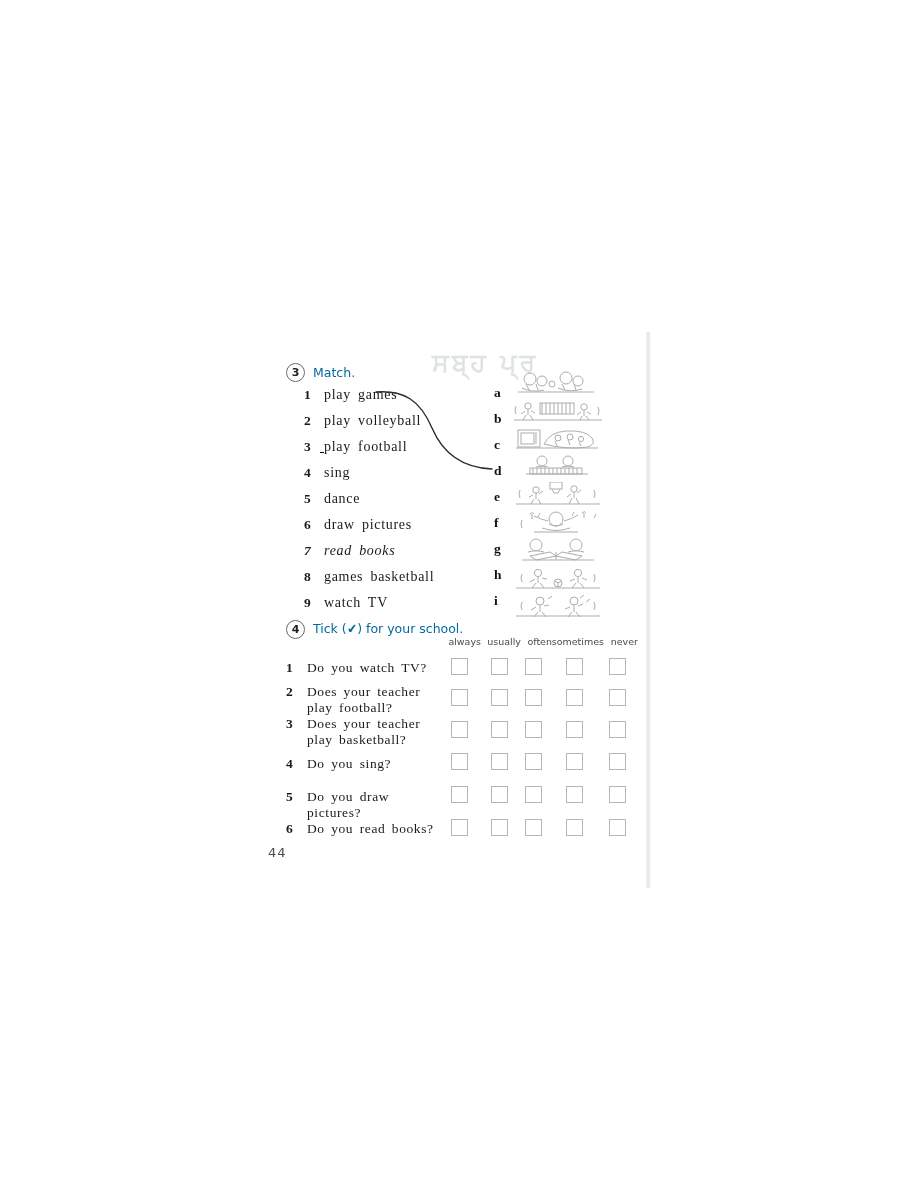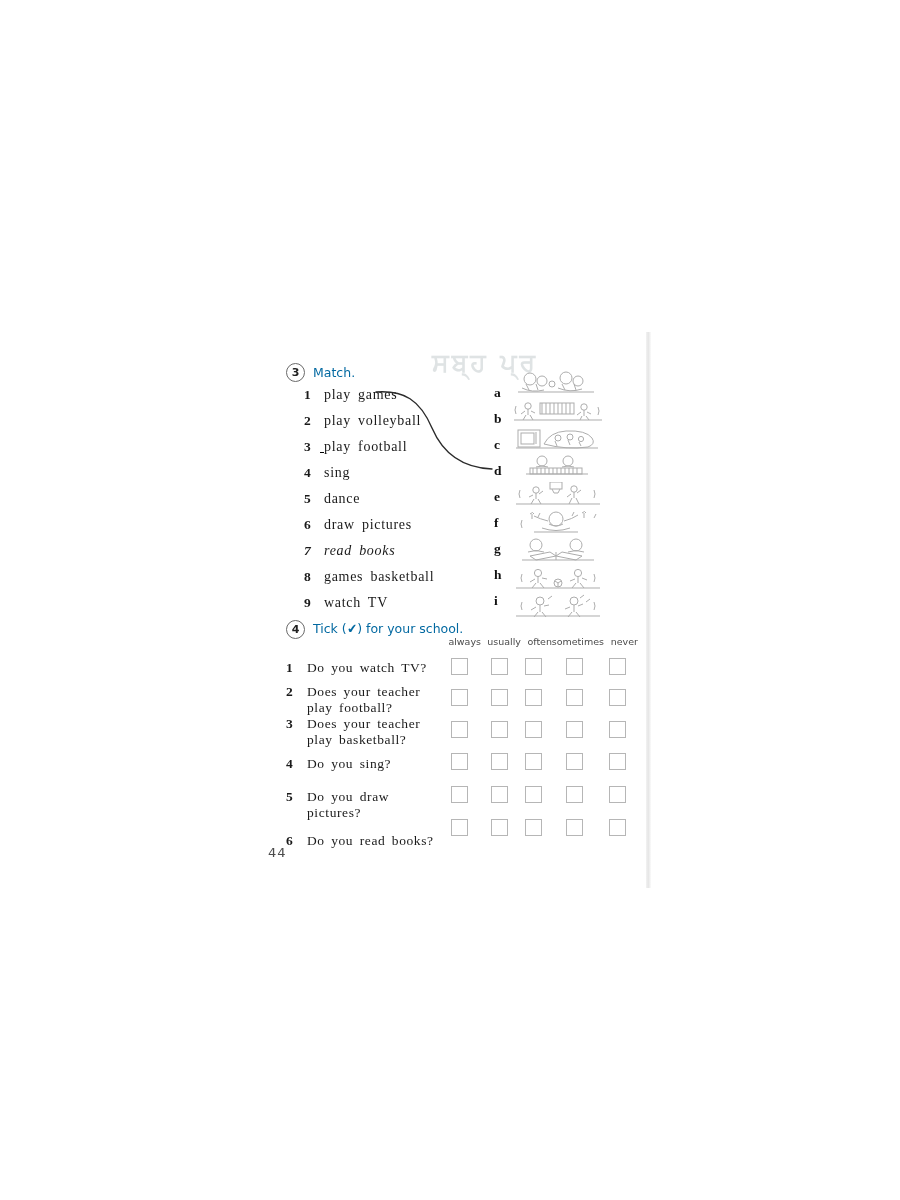--- a/index.html
+++ b/index.html
@@ -392,21 +392,21 @@
 </div>
 <div class="q-row" style="top:756px;">
   <span class="q-num">4</span>
   <span class="q-text">Do  you  sing?</span>
 </div>
 <div class="q-row" style="top:789px;">
   <span class="q-num">5</span>
   <span class="q-text" style="white-space:pre-line;">Do  you  draw
 pictures?</span>
 </div>
-<div class="q-row" style="top:821px;margin-top:12px;">
+<div class="q-row" style="top:821px;">
   <span class="q-num">6</span>
   <span class="q-text">Do  you  read  books?</span>
 </div>
 
 <div class="chk" style="left:451px; top:658px;"></div>
 <div class="chk" style="left:491px; top:658px;"></div>
 <div class="chk" style="left:525px; top:658px;"></div>
 <div class="chk" style="left:566px; top:658px;"></div>
 <div class="chk" style="left:609px; top:658px;"></div>
 

